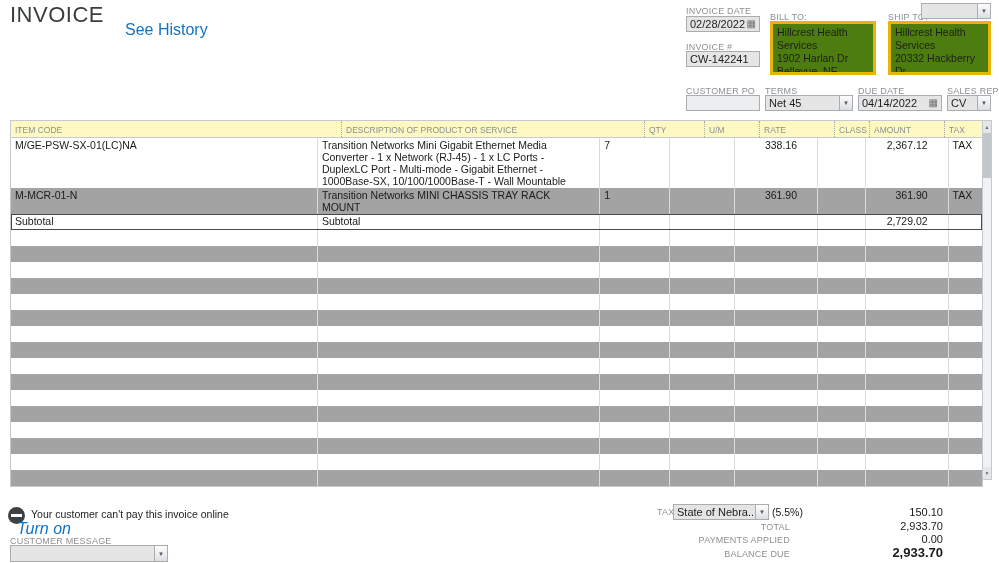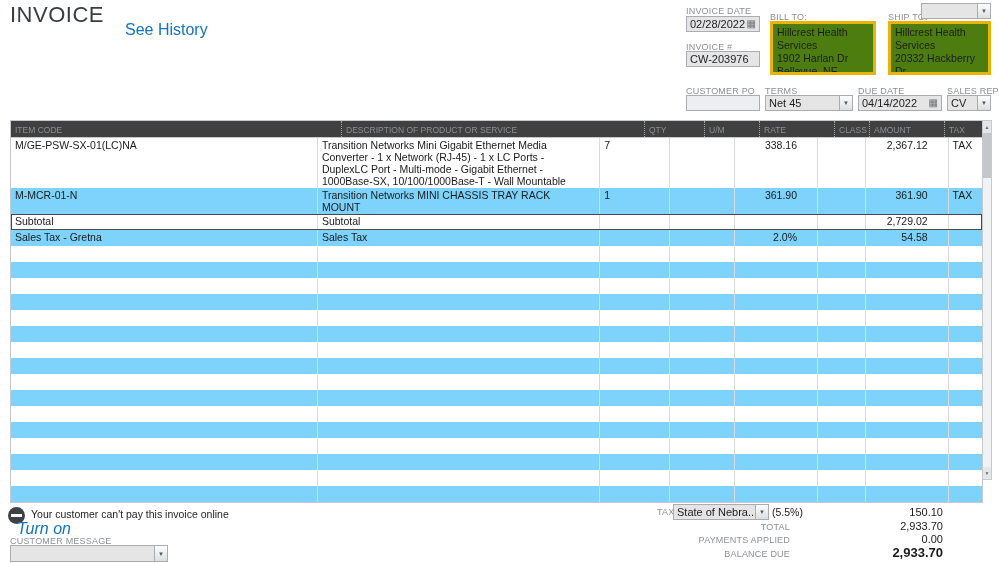--- a/index.html
+++ b/index.html
@@ -13,25 +13,25 @@
   .lbl { position:absolute; font-size:9px; color:#8c8f93; text-transform:uppercase; letter-spacing:.2px; white-space:nowrap; }
   .input { position:absolute; background:#e5e5e5; border:1px solid #a9adb1; height:16px; font-size:11px; color:#1d1d1d; display:flex; align-items:center; padding:0 3px; white-space:nowrap; overflow:hidden; }
   .input .val { flex:1; overflow:hidden; }
   .cal-icon { font-size:10px; color:#6e7control4; color:#6e7174; margin-left:2px; line-height:1; }
   .dd-btn { width:13px; align-self:stretch; margin-right:-3px; margin-left:2px; background:linear-gradient(#fcfcfc,#dcdfe2); border-left:1px solid #a9adb1; display:flex; align-items:center; justify-content:center; font-size:6px; color:#55585c; flex:none; }
   .addr-box { position:absolute; background:#4d7c0f; border:3px solid #eab308; font-size:10.5px; line-height:13px; color:#1d1d1d; padding:2px 4px; white-space:pre-line; overflow:hidden; }
   .gray-field { background:#eceef0; }
 
   
   .table { position:absolute; left:10px; top:120px; width:973px; border:1px solid #c6c9cd; background:#fff; }
-  .thead { display:flex; height:17px; background:#404040; border-bottom:1px solid #c6c9cd; }
+  .thead { display:flex; height:17px; background:#fef9c3; border-bottom:1px solid #c6c9cd; }
   .th { font-size:8.5px; color:#8c8f93; text-transform:uppercase; padding:4px 4px 0; border-left:1px dotted #a4a8ac; white-space:nowrap; overflow:hidden; }
   .th:first-child { border-left:none; }
   .trow { display:flex; min-height:16px; background:#fff;gap:16px; }
-  .trow.alt { background:#7dd3fc; }
+  .trow.alt { background:#a3a3a3; }
   .trow.selected { outline:1px solid #46494d; outline-offset:-1px; position:relative; z-index:2; }
   .tcell { font-size:10.5px; color:#1a1a1a; padding:1px 4px; line-height:12px; border-left:1px solid #d8dce0; overflow:hidden; }
   .tcell:first-child { border-left:none; }
   .c-item { width:330px; } .c-desc { width:303px; } .c-qty { width:60px; } .c-um { width:55px; }
   .c-rate { width:75px; } .c-class { width:35px; } .c-amount { width:75px; } .c-tax { width:38px; }
   .num { text-align:right; }
 
   
   .vscroll { position:absolute; left:983px; top:120px; width:9px; height:360px; background:#f1f2f3; border:1px solid #c6c9cd; border-left:none; display:flex; flex-direction:column; }
   .sb-btn { height:12px; background:#e4e6e8; display:flex; align-items:center; justify-content:center; font-size:5px; color:#6a6d71; flex:none; }
@@ -56,21 +56,21 @@
   <div class="page-title">INVOICE</div>
   <a class="link see-history">See History</a>
 
   <div class="lbl" style="left:686px;top:6px">INVOICE DATE</div>
   <div class="input" style="left:686px;top:16px;width:74px">
     <span class="val">02/28/2022</span>
     <span class="cal-icon">▦</span>
   </div>
   <div class="lbl" style="left:686px;top:42px">INVOICE #</div>
   <div class="input" style="left:686px;top:51px;width:74px">
-    <span class="val">CW-203976</span>
+    <span class="val">CW-142241</span>
   </div>
 
   <div class="lbl" style="left:770px;top:12px">BILL TO:</div>
   <div class="addr-box" style="left:770px;top:21px;width:106px;height:54px">Hillcrest Health Services
 1902 Harlan Dr
 Bellevue, NE 68005</div>
 
   <div class="lbl" style="left:888px;top:12px">SHIP TO:</div>
   <div class="input" style="left:921px;top:3px;width:70px">
     <span class="val"></span>
@@ -138,30 +138,20 @@
       <div class="trow selected">
         <div class="tcell c-item">Subtotal</div>
         <div class="tcell c-desc">Subtotal</div>
         <div class="tcell c-qty"></div>
         <div class="tcell c-um"></div>
         <div class="tcell c-rate num"></div>
         <div class="tcell c-class"></div>
         <div class="tcell c-amount num">2,729.02</div>
         <div class="tcell c-tax"></div>
       </div>
-      <div class="trow alt">
-        <div class="tcell c-item">Sales Tax - Gretna</div>
-        <div class="tcell c-desc">Sales Tax</div>
-        <div class="tcell c-qty"></div>
-        <div class="tcell c-um"></div>
-        <div class="tcell c-rate num">2.0%</div>
-        <div class="tcell c-class"></div>
-        <div class="tcell c-amount num">54.58</div>
-        <div class="tcell c-tax"></div>
-      </div>
     <div class="trow">
           <div class="tcell c-item"></div>
           <div class="tcell c-desc"></div>
           <div class="tcell c-qty"></div>
           <div class="tcell c-um"></div>
           <div class="tcell c-rate"></div>
           <div class="tcell c-class"></div>
           <div class="tcell c-amount"></div>
           <div class="tcell c-tax"></div>
         </div>

